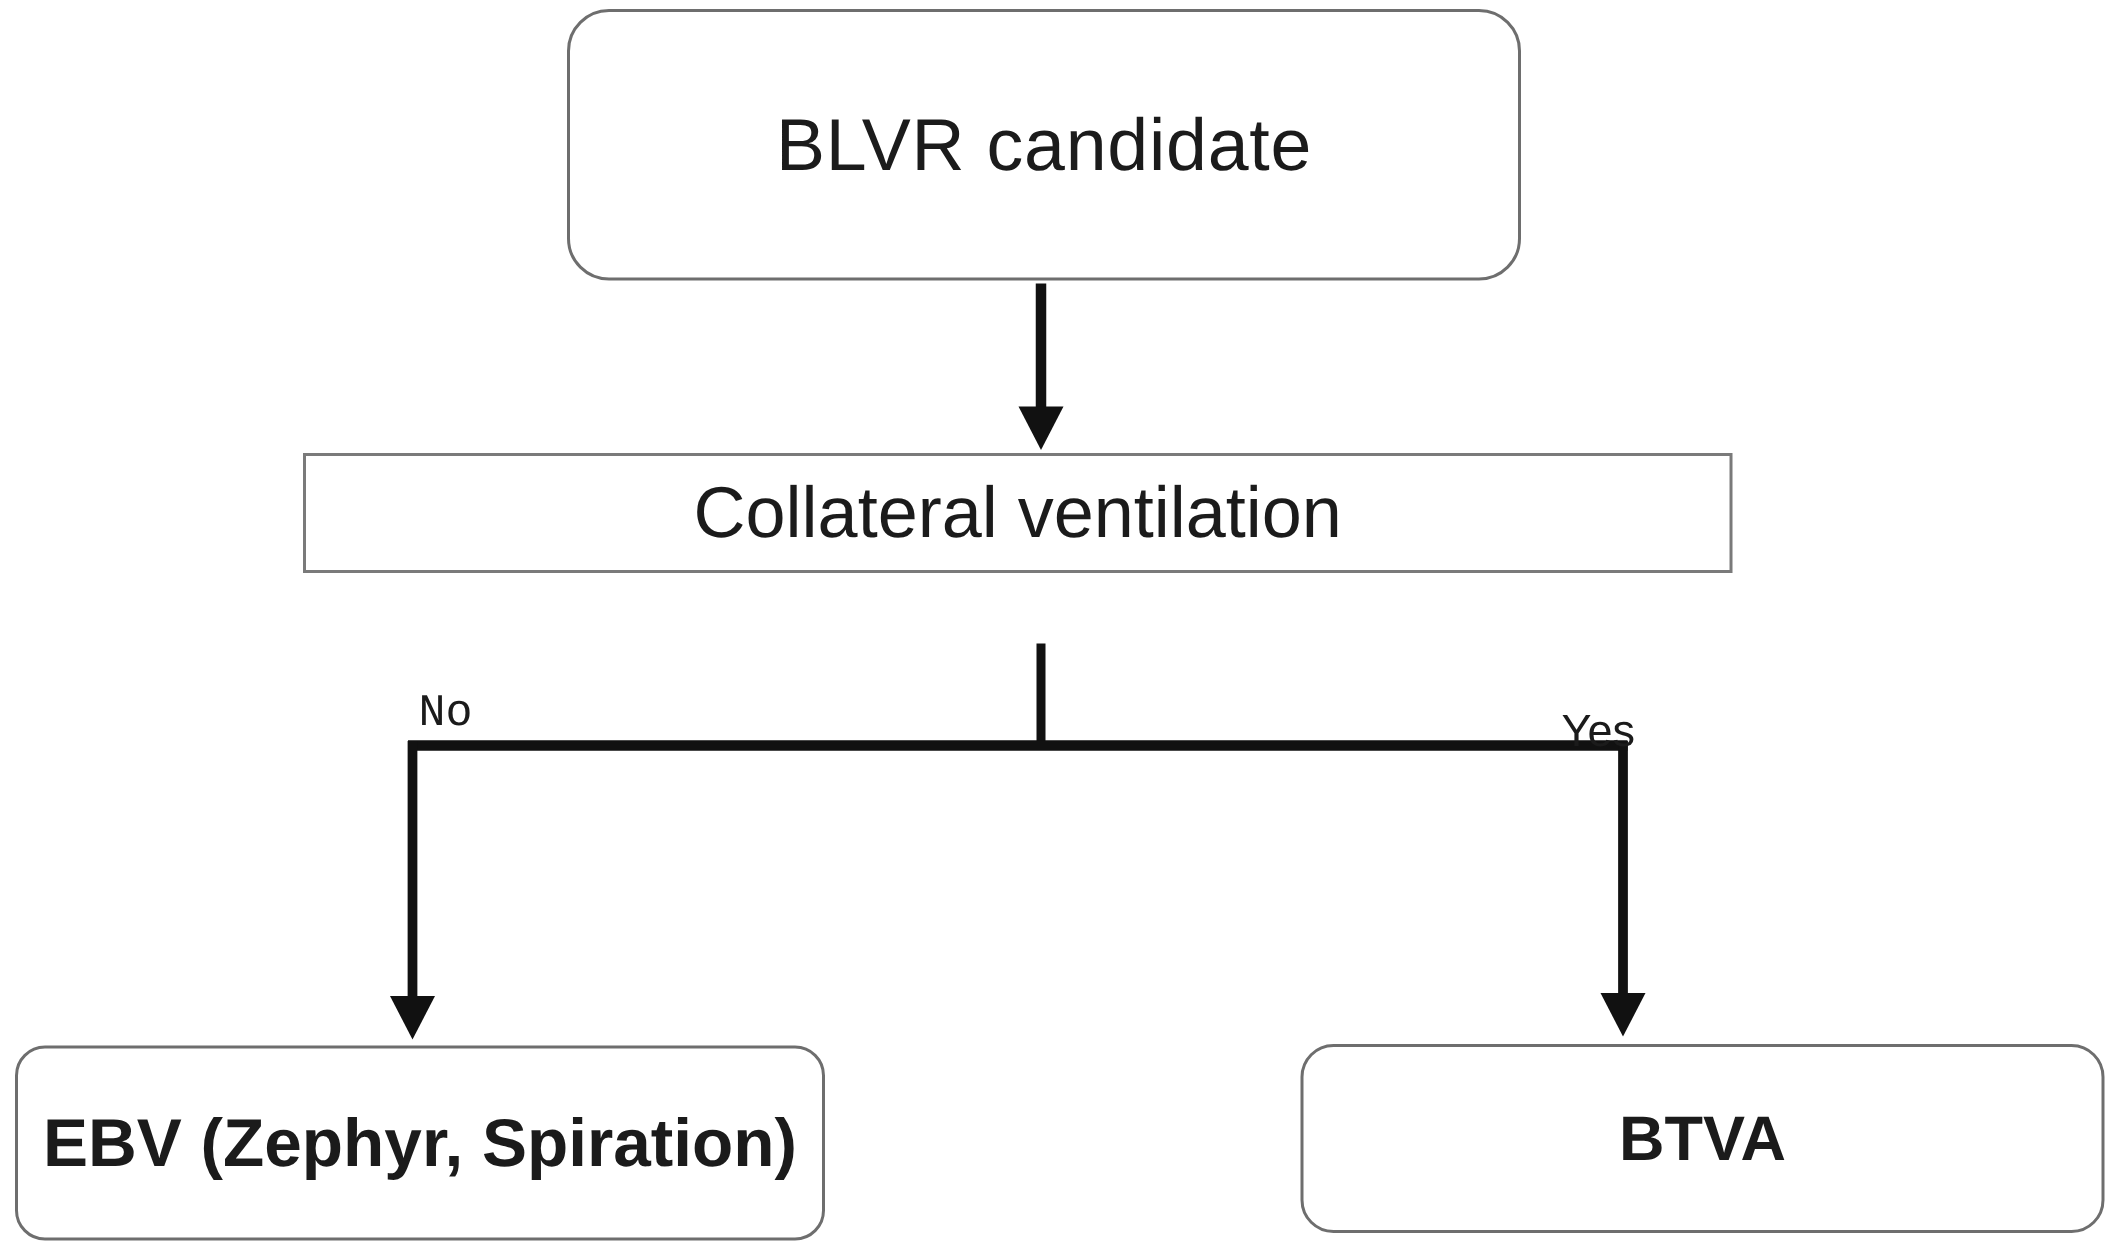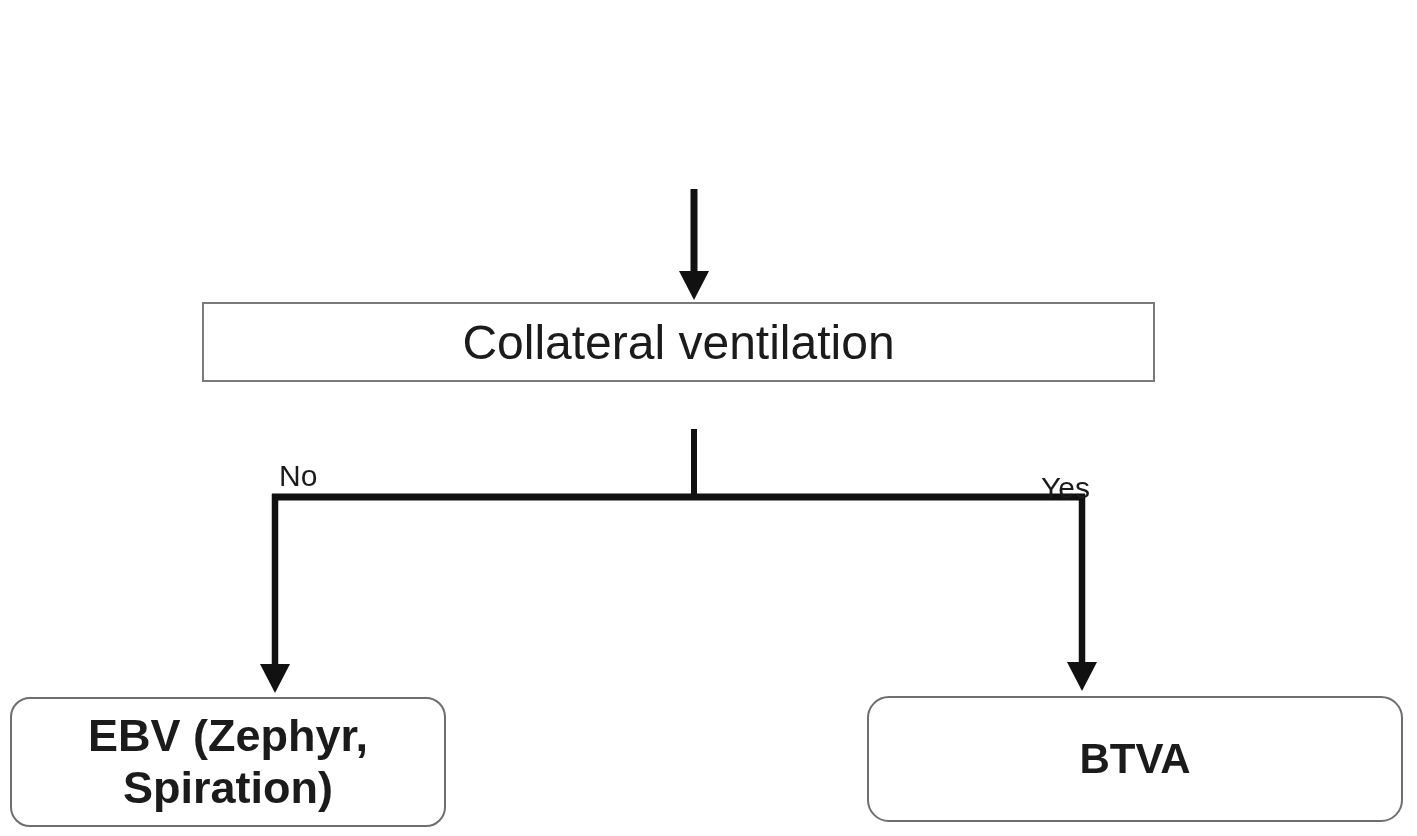--- a/index.html
+++ b/index.html
@@ -39,40 +39,40 @@
     font-size: 49px;
     letter-spacing: 0.5px;
   }
   #node-decision {
     left: 202px; top: 302px;
     width: 953px; height: 80px;
     font-size: 48px;
   }
   #node-outcome-no {
     left: 10px; top: 697px;
-    width: 436px; height: 130px;
+    width: 540px; height: 130px;
     border-radius: 20px;
     font-size: 45px;
     font-weight: bold;
   }
   #node-outcome-yes {
     left: 867px; top: 696px;
     width: 536px; height: 126px;
     border-radius: 22px;
     font-size: 42px;
     font-weight: bold;
     line-height: 1.27;
     align-items: center;
   }
   .edge-label {
     position: absolute;
     font-size: 30px;
     color: #1b1b1b;
   }
-  #label-no  { left: 279px; top: 459px; }
+  #label-no  { left: 279px; top: 459px; font-family: Liberation Mono, monospace; }
   #label-yes { left: 1041px; top: 471px; }
   #connectors {
     position: absolute;
     left: 0; top: 0;
     width: 1417px;
     height: 836px;
     pointer-events: none;
   }
   #connectors path, #connectors line { stroke: #111111; fill: none; }
   #connectors polygon { fill: #111111; stroke: none; }
@@ -91,20 +91,23 @@
 
     <line x1="272" y1="497" x2="1085" y2="497" stroke-width="7"></line>
 
     <line x1="275" y1="494" x2="275" y2="667" stroke-width="6.5"></line>
     <polygon points="260,664 290,664 275,693"></polygon>
 
     <line x1="1082" y1="494" x2="1082" y2="665" stroke-width="6.5"></line>
     <polygon points="1067,662 1097,662 1082,691"></polygon>
   </svg>
 
+  <div id="node-root" class="node node-rounded">
+    <span>BLVR candidate</span>
+  </div>
 
   <div id="node-decision" class="node node-rect">
     <span>Collateral ventilation</span>
   </div>
 
   <div class="edge-label" id="label-no">No</div>
 
   <div class="edge-label" id="label-yes">Yes</div>
 
   <div id="node-outcome-no" class="node node-rounded">

